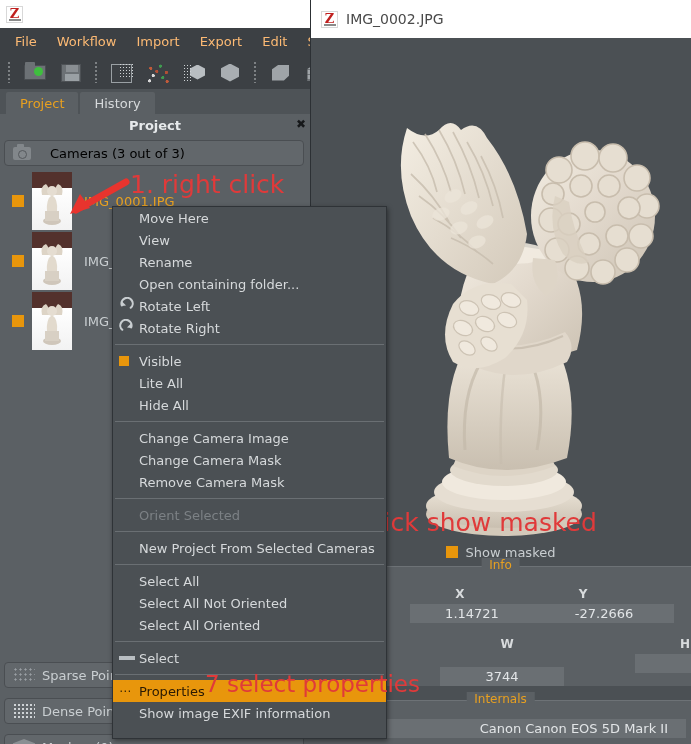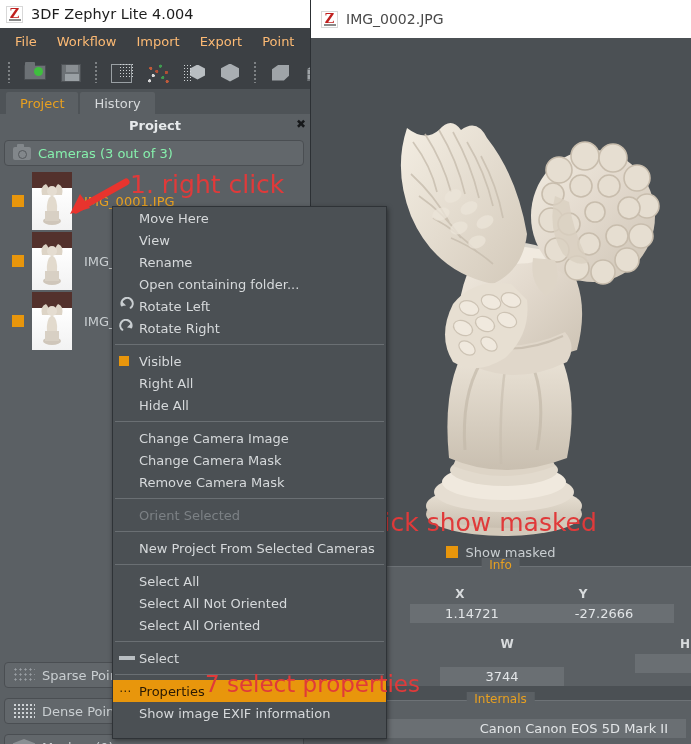--- a/index.html
+++ b/index.html
@@ -108,21 +108,21 @@
   #panel-close { position: absolute; right: 4px; top: 3px; font-size: 12px; color: #16181a; font-weight: bold; }
 
   #cameras-row {
     position: absolute; left: 4px; top: 140px; width: 300px; height: 26px;
     background: #62676b; border: 1px solid #4a4e52; border-radius: 4px;
     display: flex; align-items: center; padding-left: 8px;
   }
   .cam-icon { width: 18px; height: 13px; background: #82878b; border-radius: 2px; position: relative; margin-right: 7px; flex:0 0 auto;}
   .cam-icon::before { content:""; position:absolute; left:4px; top:-3px; width:7px; height:3px; background:#82878b; border-radius:1px 1px 0 0;}
   .cam-icon::after { content:""; position:absolute; left:5px; top:3px; width:7px; height:7px; border:1.5px solid #55595d; border-radius:50%;}
-  #cameras-label { font-size: 13px; color: #86efac; }
+  #cameras-label { font-size: 13px; color: #000000; margin-left: 12px; }
 
   .thumb-row { position: absolute; left: 0; width: 310px; height: 60px; display: flex; align-items: center; }
   .thumb-check {
     width: 12px; height: 12px; background: #e8960c; margin-left: 12px; margin-right: 8px; flex:0 0 auto;
   }
   .thumb-img {
     width: 40px; height: 58px; flex: 0 0 auto; position: relative; overflow: hidden;
     background: linear-gradient(180deg, #53312c 0%, #53312c 28%, #ffffff 28%, #f2f2f2 100%);
   }
   .statue-mini {
@@ -205,29 +205,28 @@
 
 <div id="root">
 
   <div id="app-window">
 
     <div id="titlebar">
       <span class="zlogo">
         <span class="zletter">Z</span>
         <span class="zbar"></span>
       </span>
-      <span id="app-title">3DF Zephyr Lite 4.004</span>
     </div>
 
     <div id="menubar">
       <div class="menu-item">File</div>
       <div class="menu-item">Workflow</div>
       <div class="menu-item">Import</div>
       <div class="menu-item">Export</div>
-      <div class="menu-item">Point</div>
+      <div class="menu-item">Edit</div>
       <div class="menu-item">Scene</div>
     </div>
 
     <div id="toolbar">
       <div class="tb-sep"></div>
       <div class="tb-btn">
           <span class="ic-folder"></span>
         </div>
       <div class="tb-btn">
           <span class="ic-save"></span>
@@ -493,21 +492,21 @@
       </span>
       <span>Rotate Right</span>
     </div>
 
     <div class="mi-sep"></div>
 
     <div class="mi">
       <span class="mi-mark chk-orange"></span>
       <span>Visible</span>
     </div>
-    <div class="mi">Right All</div>
+    <div class="mi">Lite All</div>
     <div class="mi">Hide All</div>
 
     <div class="mi-sep"></div>
 
     <div class="mi">Change Camera Image</div>
     <div class="mi">Change Camera Mask</div>
     <div class="mi">Remove Camera Mask</div>
 
     <div class="mi-sep"></div>
 

